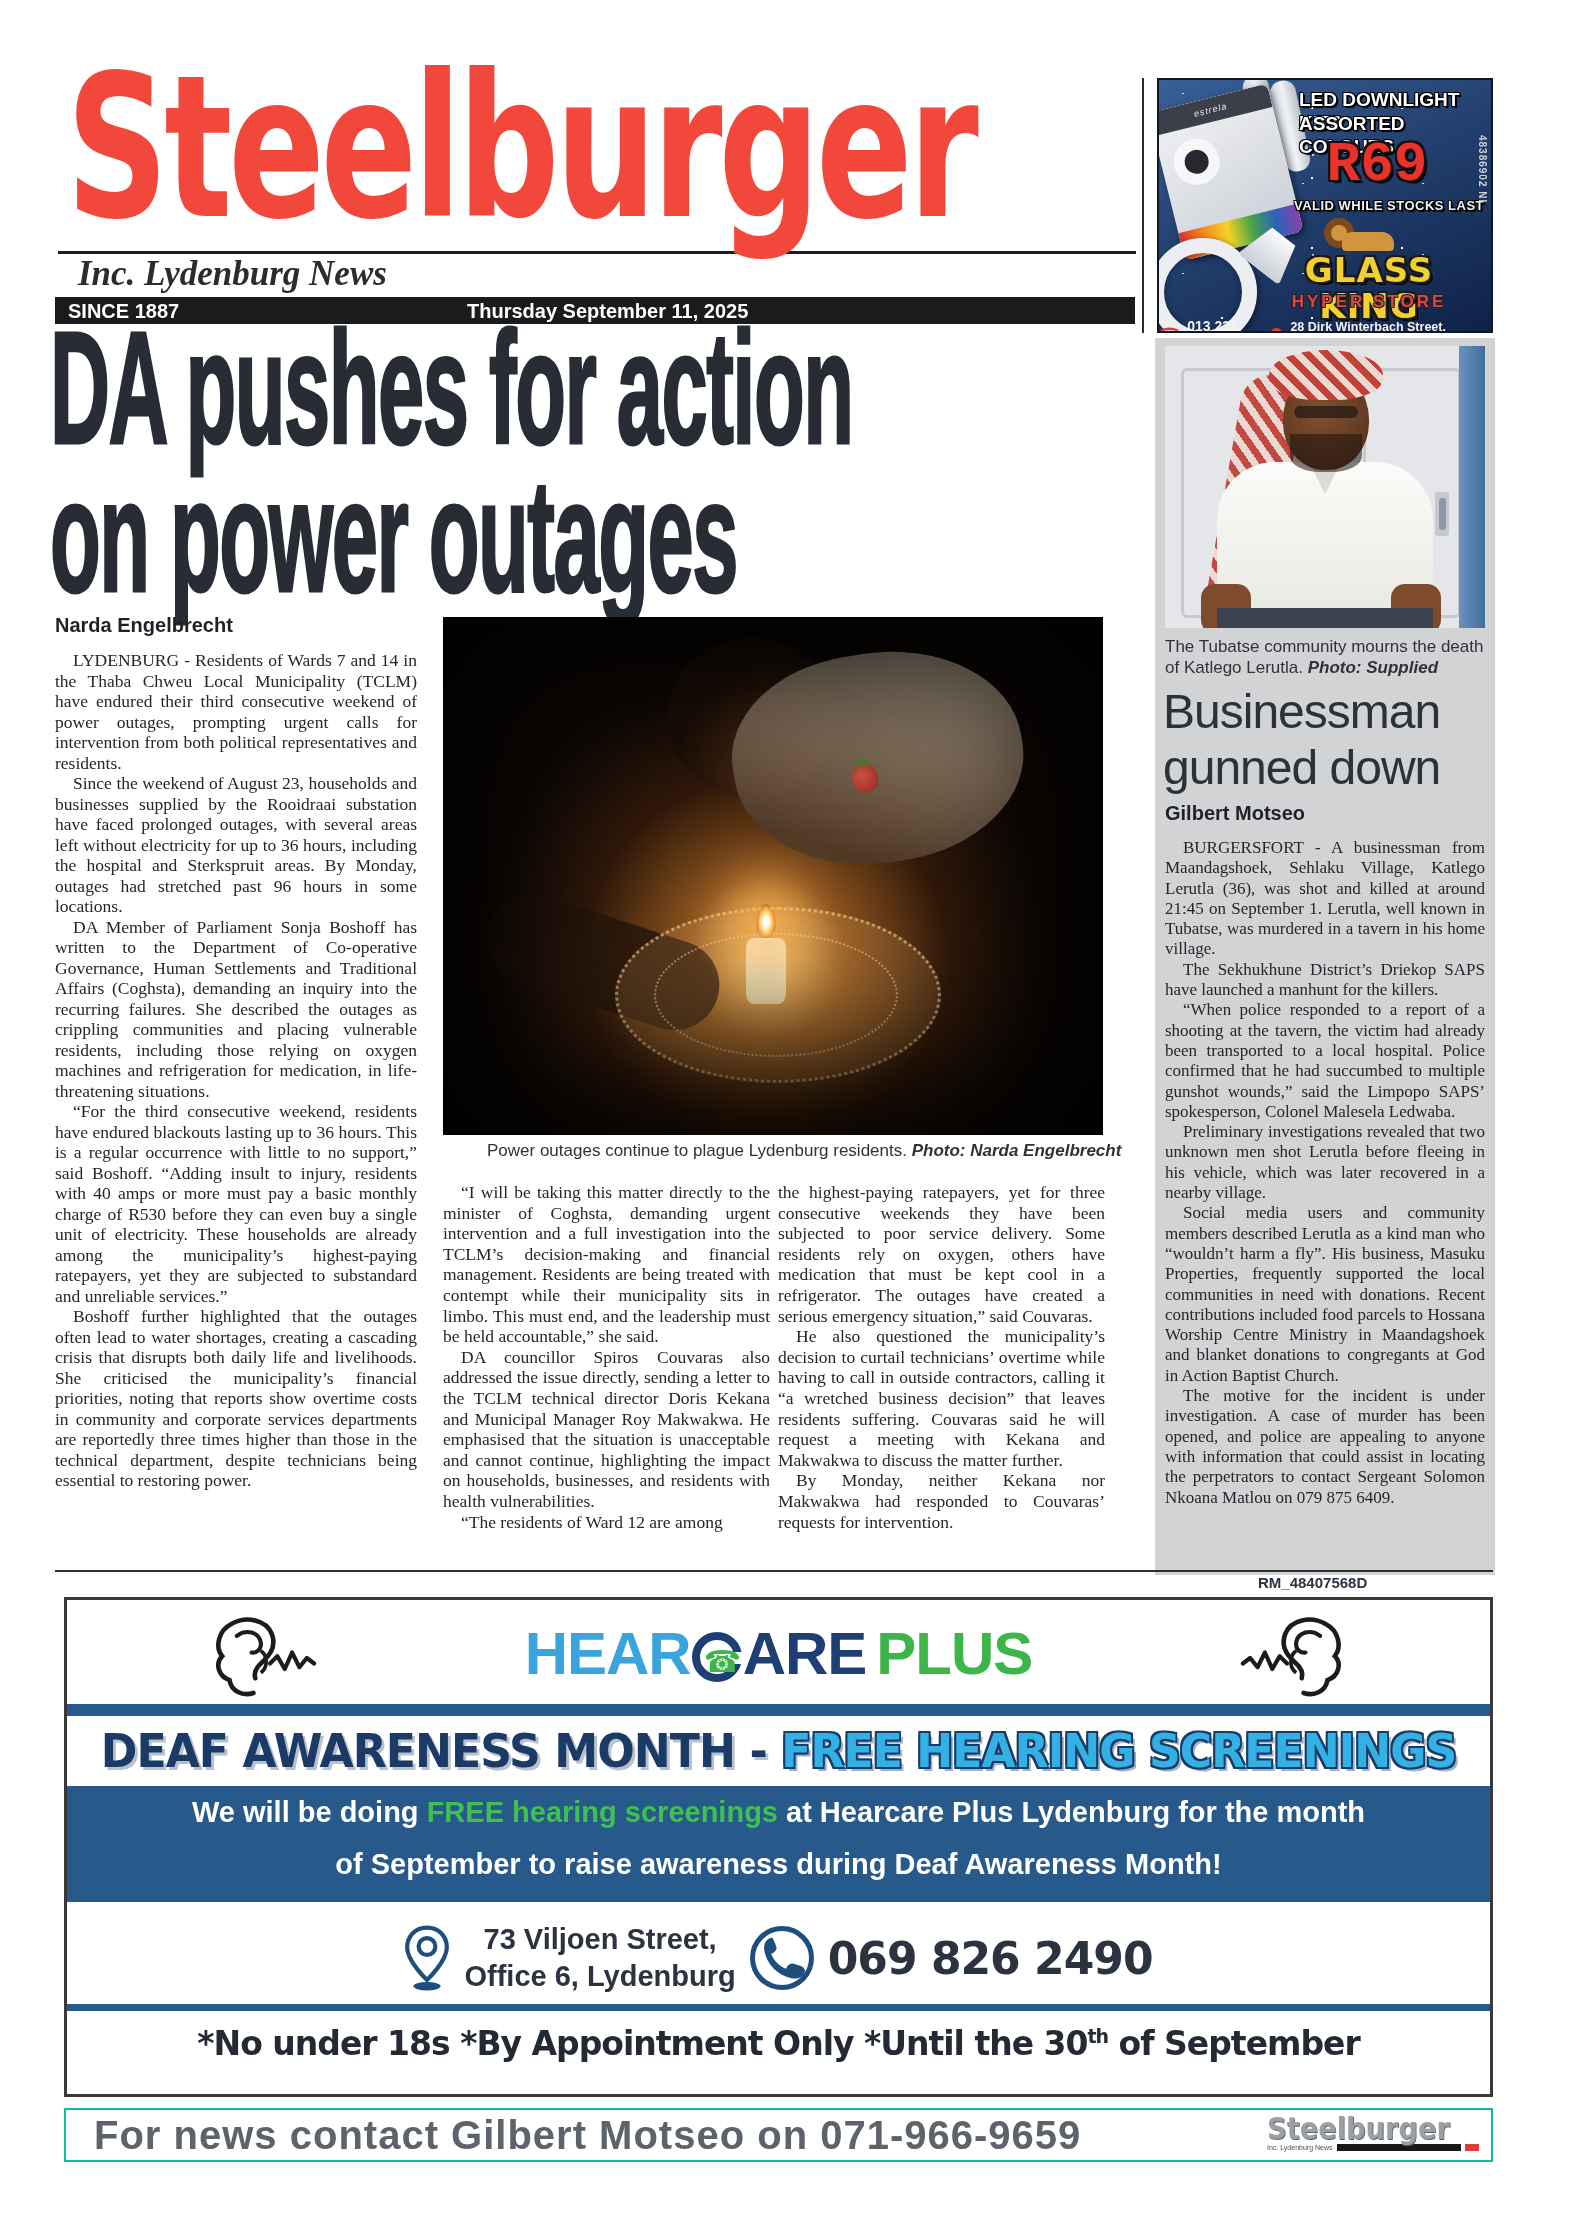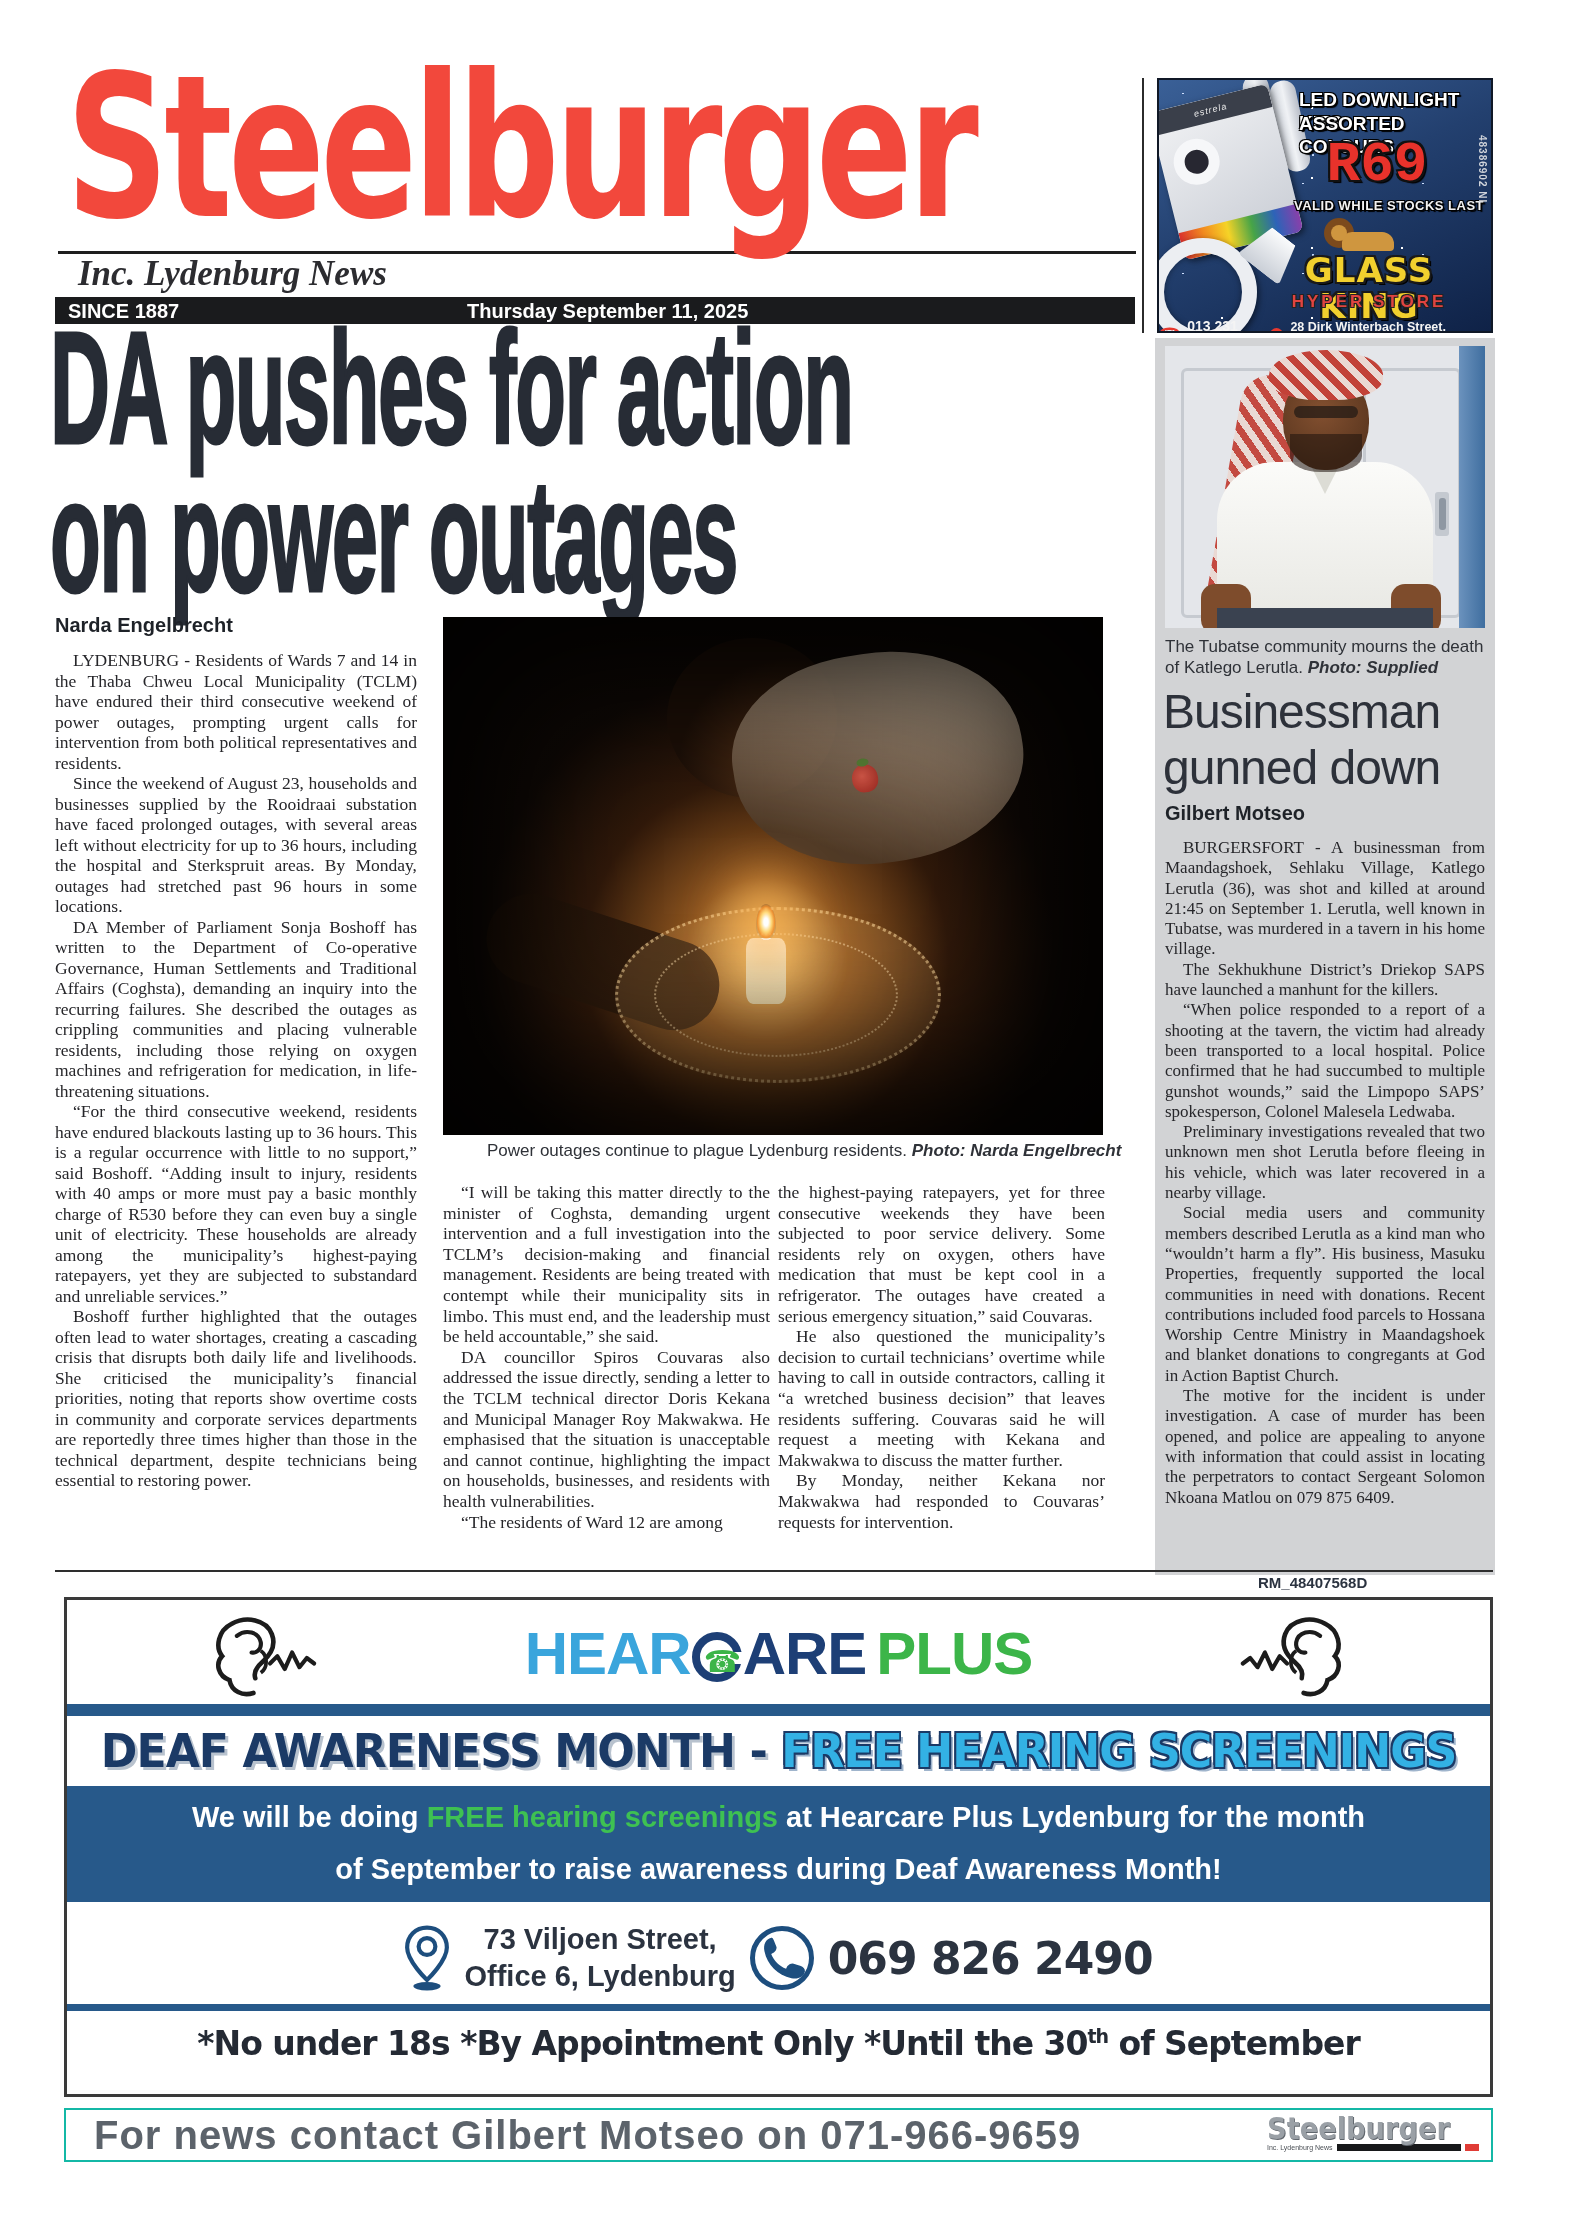--- a/index.html
+++ b/index.html
@@ -136,21 +136,21 @@
   .hc-cring .hc-c-phone{position:absolute;left:4px;top:-10px;font-size:30px;color:#3cb549;font-family:"DejaVu Sans",sans-serif;}
   .hc-ear{position:absolute;top:4px;width:150px;height:92px;}
   .hc-ear.left{left:128px;}
   .hc-ear.right{right:128px;transform:scaleX(-1);}
   .hc-strip{position:absolute;left:0;top:104px;width:100%;height:12px;background:#27598a;}
   .hc-title{position:absolute;left:0;top:124px;width:100%;text-align:center;font-weight:900;font-size:46px;line-height:54px;
     font-family:"DejaVu Sans",sans-serif;letter-spacing:-1px;white-space:nowrap;transform:scaleX(.96);transform-origin:center;}
   .hc-title .dark{color:#1b3a66;text-shadow:3px 3px 0 #b8c2ce;}
   .hc-title .light{color:#33b1e4;text-shadow:-2px -2px 0 #1b3a66,2px -2px 0 #1b3a66,-2px 2px 0 #1b3a66,2px 2px 0 #1b3a66,4px 4px 0 #9fb4cc;}
   .hc-band{position:absolute;left:0;top:186px;width:100%;height:116px;background:#27598a;color:#fff;
-    text-align:center;font-weight:700;font-size:29px;line-height:52px;padding-top:5px;box-sizing:border-box;}
+    text-align:center;font-weight:700;font-size:29px;line-height:52px;box-sizing:border-box;}
   .hc-band .green{color:#3ec152;}
   .hc-addr-row{position:absolute;left:0;top:312px;width:100%;height:92px;display:flex;align-items:center;justify-content:center;gap:14px;}
   .hc-addr{font-weight:700;font-size:29px;line-height:37px;color:#2b3340;text-align:center;}
   .hc-phone-circ{width:64px;height:64px;border:5px solid #1d4e7e;border-radius:50%;box-sizing:border-box;position:relative;flex:none;}
   .hc-number{font-weight:700;font-size:44px;color:#2b3340;font-family:"DejaVu Sans",sans-serif;letter-spacing:-1px;}
   .hc-line{position:absolute;left:0;top:404px;width:100%;height:7px;background:#27598a;}
   .hc-terms{position:absolute;left:0;top:424px;width:100%;text-align:center;font-weight:900;font-size:33px;color:#242a34;
     font-family:"DejaVu Sans",sans-serif;letter-spacing:-1px;}
   .hc-terms sup{font-size:19px;}
 

